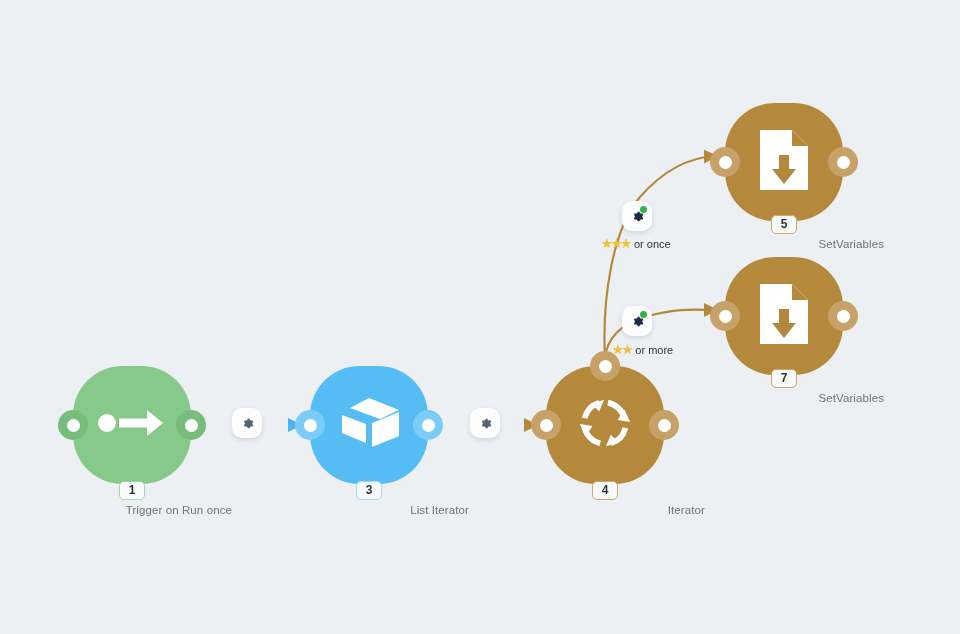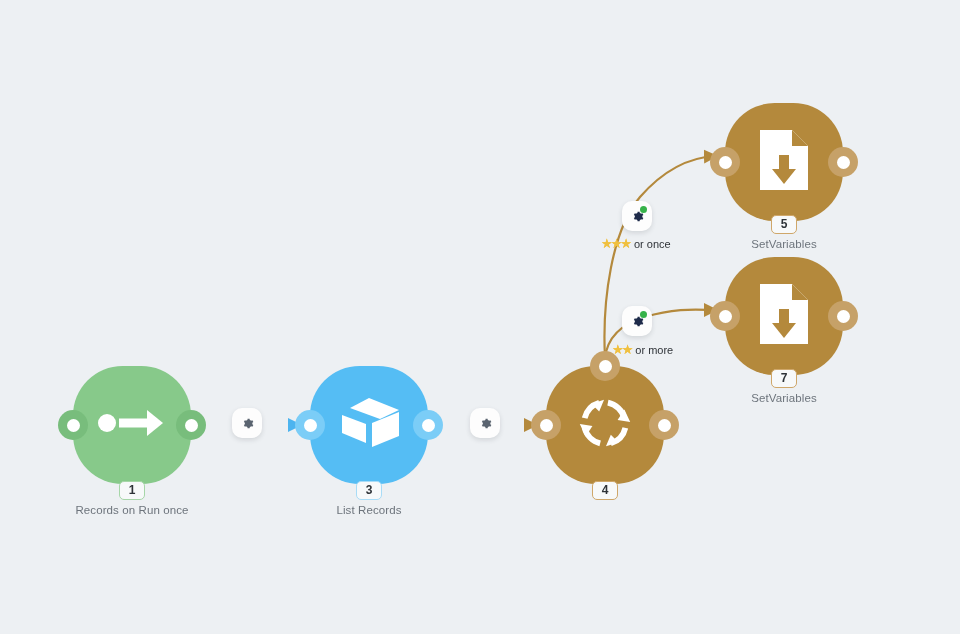--- a/index.html
+++ b/index.html
@@ -96,20 +96,21 @@
   .badge.b-green { border: 1.6px solid #a6d6a8; }
   .badge.b-blue  { border: 1.6px solid #a8dcf7; }
   .badge.b-brown { border: 1.6px solid #cfa76a; }
   .cap-label {
     display: block;
     margin-top: 3px;
     font-size: 11.5px;
     color: #6d747c;
     line-height: 14px;
     letter-spacing: .1px;
+    text-align: right;
   }
 
   
   .chip {
     position: absolute;
     width: 30px;
     height: 30px;
     border-radius: 10px;
     background: #fdfdfd;
     box-shadow: 0 2px 5px rgba(40,50,60,.14);
@@ -184,21 +185,21 @@
     <span class="glyph">
       <svg width="70" height="34" viewBox="0 0 70 34">
         <circle cx="10" cy="17" r="9" fill="#ffffff"></circle>
         <rect x="22" y="12.5" width="33" height="9" fill="#ffffff"></rect>
         <path d="M50,4 L66,17 L50,30 Z" fill="#ffffff"></path>
       </svg>
     </span>
   </div>
   <div class="caption" style="left:32px; top:480px;">
     <span class="badge b-green">1</span>
-    <span class="cap-label">Records on Run once</span>
+    <span class="cap-label">Trigger on Run once</span>
   </div>
 
   <div class="chip" style="left:232px; top:408px;">
     <svg width="15" height="15" viewBox="0 0 24 24">
       <path fill="#5a6470" d="M12 8.2a3.8 3.8 0 1 0 0 7.6 3.8 3.8 0 0 0 0-7.6zm0 5.6a1.8 1.8 0 1 1 0-3.6 1.8 1.8 0 0 1 0 3.6z"></path>
       <path fill="#5a6470" d="M21 12c0-.5-.05-1-.14-1.47l2.02-1.3-1.9-3.3-2.25.82a8.9 8.9 0 0 0-2.54-1.47L15.9 3h-3.8l-.29 2.28c-.92.3-1.78.8-2.53 1.47l-2.25-.82-1.9 3.3 2.02 1.3a9 9 0 0 0 0 2.94l-2.02 1.3 1.9 3.3 2.25-.82c.75.67 1.61 1.17 2.53 1.47L12.1 21h3.8l.29-2.28a8.9 8.9 0 0 0 2.54-1.47l2.25.82 1.9-3.3-2.02-1.3c.09-.47.14-.97.14-1.47z" transform="scale(0.86) translate(2,2)"></path>
     </svg>
   </div>
 
   <div class="node squircle node-blue" style="left:310px; top:366px;">
@@ -207,21 +208,21 @@
     <span class="glyph">
       <svg width="66" height="56" viewBox="0 0 66 56">
         <path d="M33,3 L63,15 L44,24 L14,13 Z" fill="#ffffff"></path>
         <path d="M36,28 L63,17 L63,41 L36,52 Z" fill="#ffffff"></path>
         <path d="M6,20 L30,29 L30,48 L6,38 Z" fill="#ffffff"></path>
       </svg>
     </span>
   </div>
   <div class="caption" style="left:269px; top:480px;">
     <span class="badge b-blue">3</span>
-    <span class="cap-label">List Records</span>
+    <span class="cap-label">List Iterator</span>
   </div>
 
   <div class="chip" style="left:470px; top:408px;">
     <svg width="15" height="15" viewBox="0 0 24 24">
       <path fill="#5a6470" d="M12 8.2a3.8 3.8 0 1 0 0 7.6 3.8 3.8 0 0 0 0-7.6zm0 5.6a1.8 1.8 0 1 1 0-3.6 1.8 1.8 0 0 1 0 3.6z"></path>
       <path fill="#5a6470" d="M21 12c0-.5-.05-1-.14-1.47l2.02-1.3-1.9-3.3-2.25.82a8.9 8.9 0 0 0-2.54-1.47L15.9 3h-3.8l-.29 2.28c-.92.3-1.78.8-2.53 1.47l-2.25-.82-1.9 3.3 2.02 1.3a9 9 0 0 0 0 2.94l-2.02 1.3 1.9 3.3 2.25-.82c.75.67 1.61 1.17 2.53 1.47L12.1 21h3.8l.29-2.28a8.9 8.9 0 0 0 2.54-1.47l2.25.82 1.9-3.3-2.02-1.3c.09-.47.14-.97.14-1.47z" transform="scale(0.86) translate(2,2)"></path>
     </svg>
   </div>
 
   <div class="node squircle node-brown" style="left:546px; top:366px;">
@@ -238,20 +239,21 @@
         </g>
         <path d="M52,18 L58,31 L45,29 Z" fill="#ffffff"></path>
         <path d="M46,52 L33,56 L38,44 Z" fill="#ffffff"></path>
         <path d="M12,46 L6,33 L19,35 Z" fill="#ffffff"></path>
         <path d="M18,12 L31,8 L26,20 Z" fill="#ffffff"></path>
       </svg>
     </span>
   </div>
   <div class="caption" style="left:505px; top:480px;">
     <span class="badge b-brown">4</span>
+    <span class="cap-label">Iterator</span>
   </div>
 
   <div class="chip" style="left:622px; top:201px;">
     <span class="dot"></span>
     <svg width="15" height="15" viewBox="0 0 24 24">
       <path fill="#1e2b4a" d="M12 8.2a3.8 3.8 0 1 0 0 7.6 3.8 3.8 0 0 0 0-7.6zm0 5.6a1.8 1.8 0 1 1 0-3.6 1.8 1.8 0 0 1 0 3.6z"></path>
       <path fill="#1e2b4a" d="M21 12c0-.5-.05-1-.14-1.47l2.02-1.3-1.9-3.3-2.25.82a8.9 8.9 0 0 0-2.54-1.47L15.9 3h-3.8l-.29 2.28c-.92.3-1.78.8-2.53 1.47l-2.25-.82-1.9 3.3 2.02 1.3a9 9 0 0 0 0 2.94l-2.02 1.3 1.9 3.3 2.25-.82c.75.67 1.61 1.17 2.53 1.47L12.1 21h3.8l.29-2.28a8.9 8.9 0 0 0 2.54-1.47l2.25.82 1.9-3.3-2.02-1.3c.09-.47.14-.97.14-1.47z" transform="scale(0.86) translate(2,2)"></path>
     </svg>
   </div>
   <div class="filter-label" style="left:601px; top:236px;">

